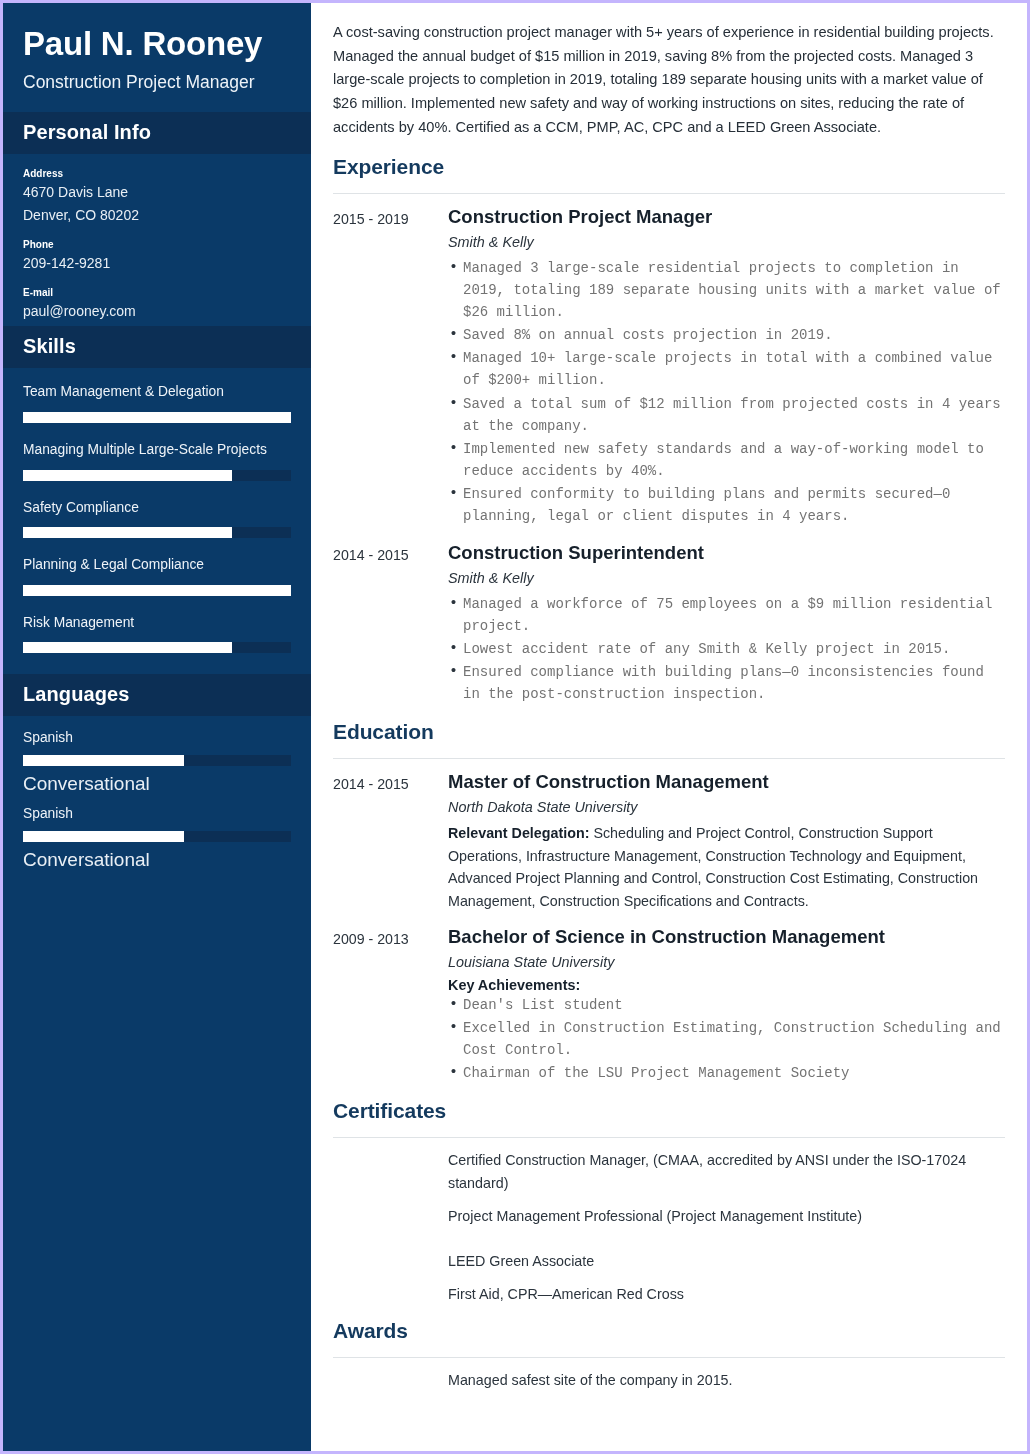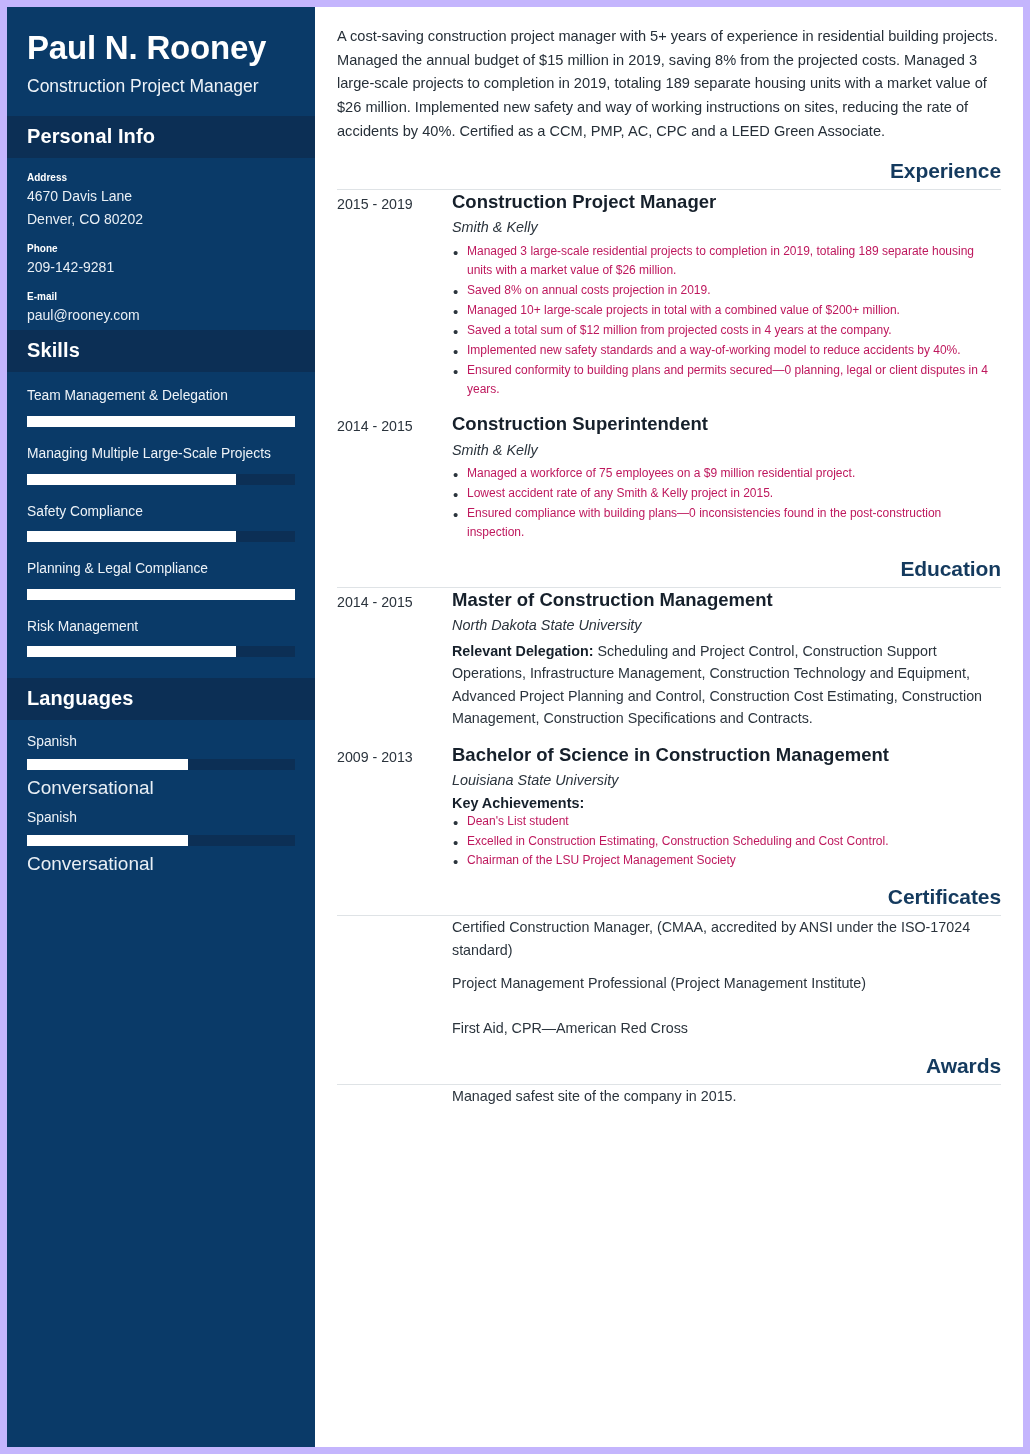--- a/index.html
+++ b/index.html
@@ -5,21 +5,21 @@
   * { box-sizing: border-box; margin: 0; padding: 0; }
   html, body {
     width: 1030px; height: 1454px;
     background: #8a8d84;
     font-family: "Liberation Sans", sans-serif;
   }
   .page {
     position: relative;
     width: 1030px; height: 1454px;
     background: #ffffff;
-    border: 7px solid #c4b5fd;
+    border: 3px solid #c4b5fd;
     display: flex;
     overflow: hidden;
   }
 
   
   .sidebar {
     width: 308px;
     flex: 0 0 308px;
     background: #0a3a68;
     color: #ffffff;
@@ -106,24 +106,24 @@
     font-size: 14.6px;
     line-height: 1.62;
     color: #262f38;
     text-align: left;
     margin-bottom: 16px;
   }
   .sec-title {
     font-size: 21px;
     font-weight: bold;
     color: #143a5e;
-    padding-bottom: 6px;
+    padding-bottom: 14px;
     border-bottom: 1px solid #dfe3e6;
+    margin-bottom: 11px;
     letter-spacing: -0.1px;
-    text-align: right;
   }
   .entry {
     display: flex;
     margin-bottom: 13px;
   }
   .entry-dates {
     flex: 0 0 115px;
     font-size: 14.2px;
     color: #2b343d;
     line-height: 1.62;
@@ -139,26 +139,27 @@
   }
   .entry-sub {
     font-size: 14.4px;
     font-style: italic;
     color: #2b343d;
     margin-bottom: 3px;
     line-height: 1.5;
   }
   .bullets { list-style: none; }
   .bullets li {
-    font-size: 12px;
+    font-size: 14px;
     line-height: 1.58;
-    color: #be185d;
+    color: #737373;
     position: relative;
     padding-left: 15px;
     margin-bottom: 1px;
+    font-family: Liberation Mono, monospace;
   }
   .bullets li::before {
     content: "•";
     position: absolute;
     left: 1px;
     top: -1px;
     font-size: 15px;
     color: #2b343d;
   }
   .coursework {
@@ -342,20 +343,24 @@
           </div>
           <div class="plain-entry">
             <div class="entry-dates"></div>
             <div class="plain-text">Project Management Professional (Project Management Institute)</div>
           </div>
           <div class="plain-entry">
             <div class="entry-dates"></div>
           </div>
           <div class="plain-entry">
             <div class="entry-dates"></div>
+            <div class="plain-text">LEED Green Associate</div>
+          </div>
+          <div class="plain-entry">
+            <div class="entry-dates"></div>
             <div class="plain-text">First Aid, CPR—American Red Cross</div>
           </div>
         </div>
     </section>
 
     <section class="sec-block">
       <h2 class="sec-title">Awards</h2>
       <div id="awards-list">
           <div class="plain-entry">
             <div class="entry-dates"></div>

